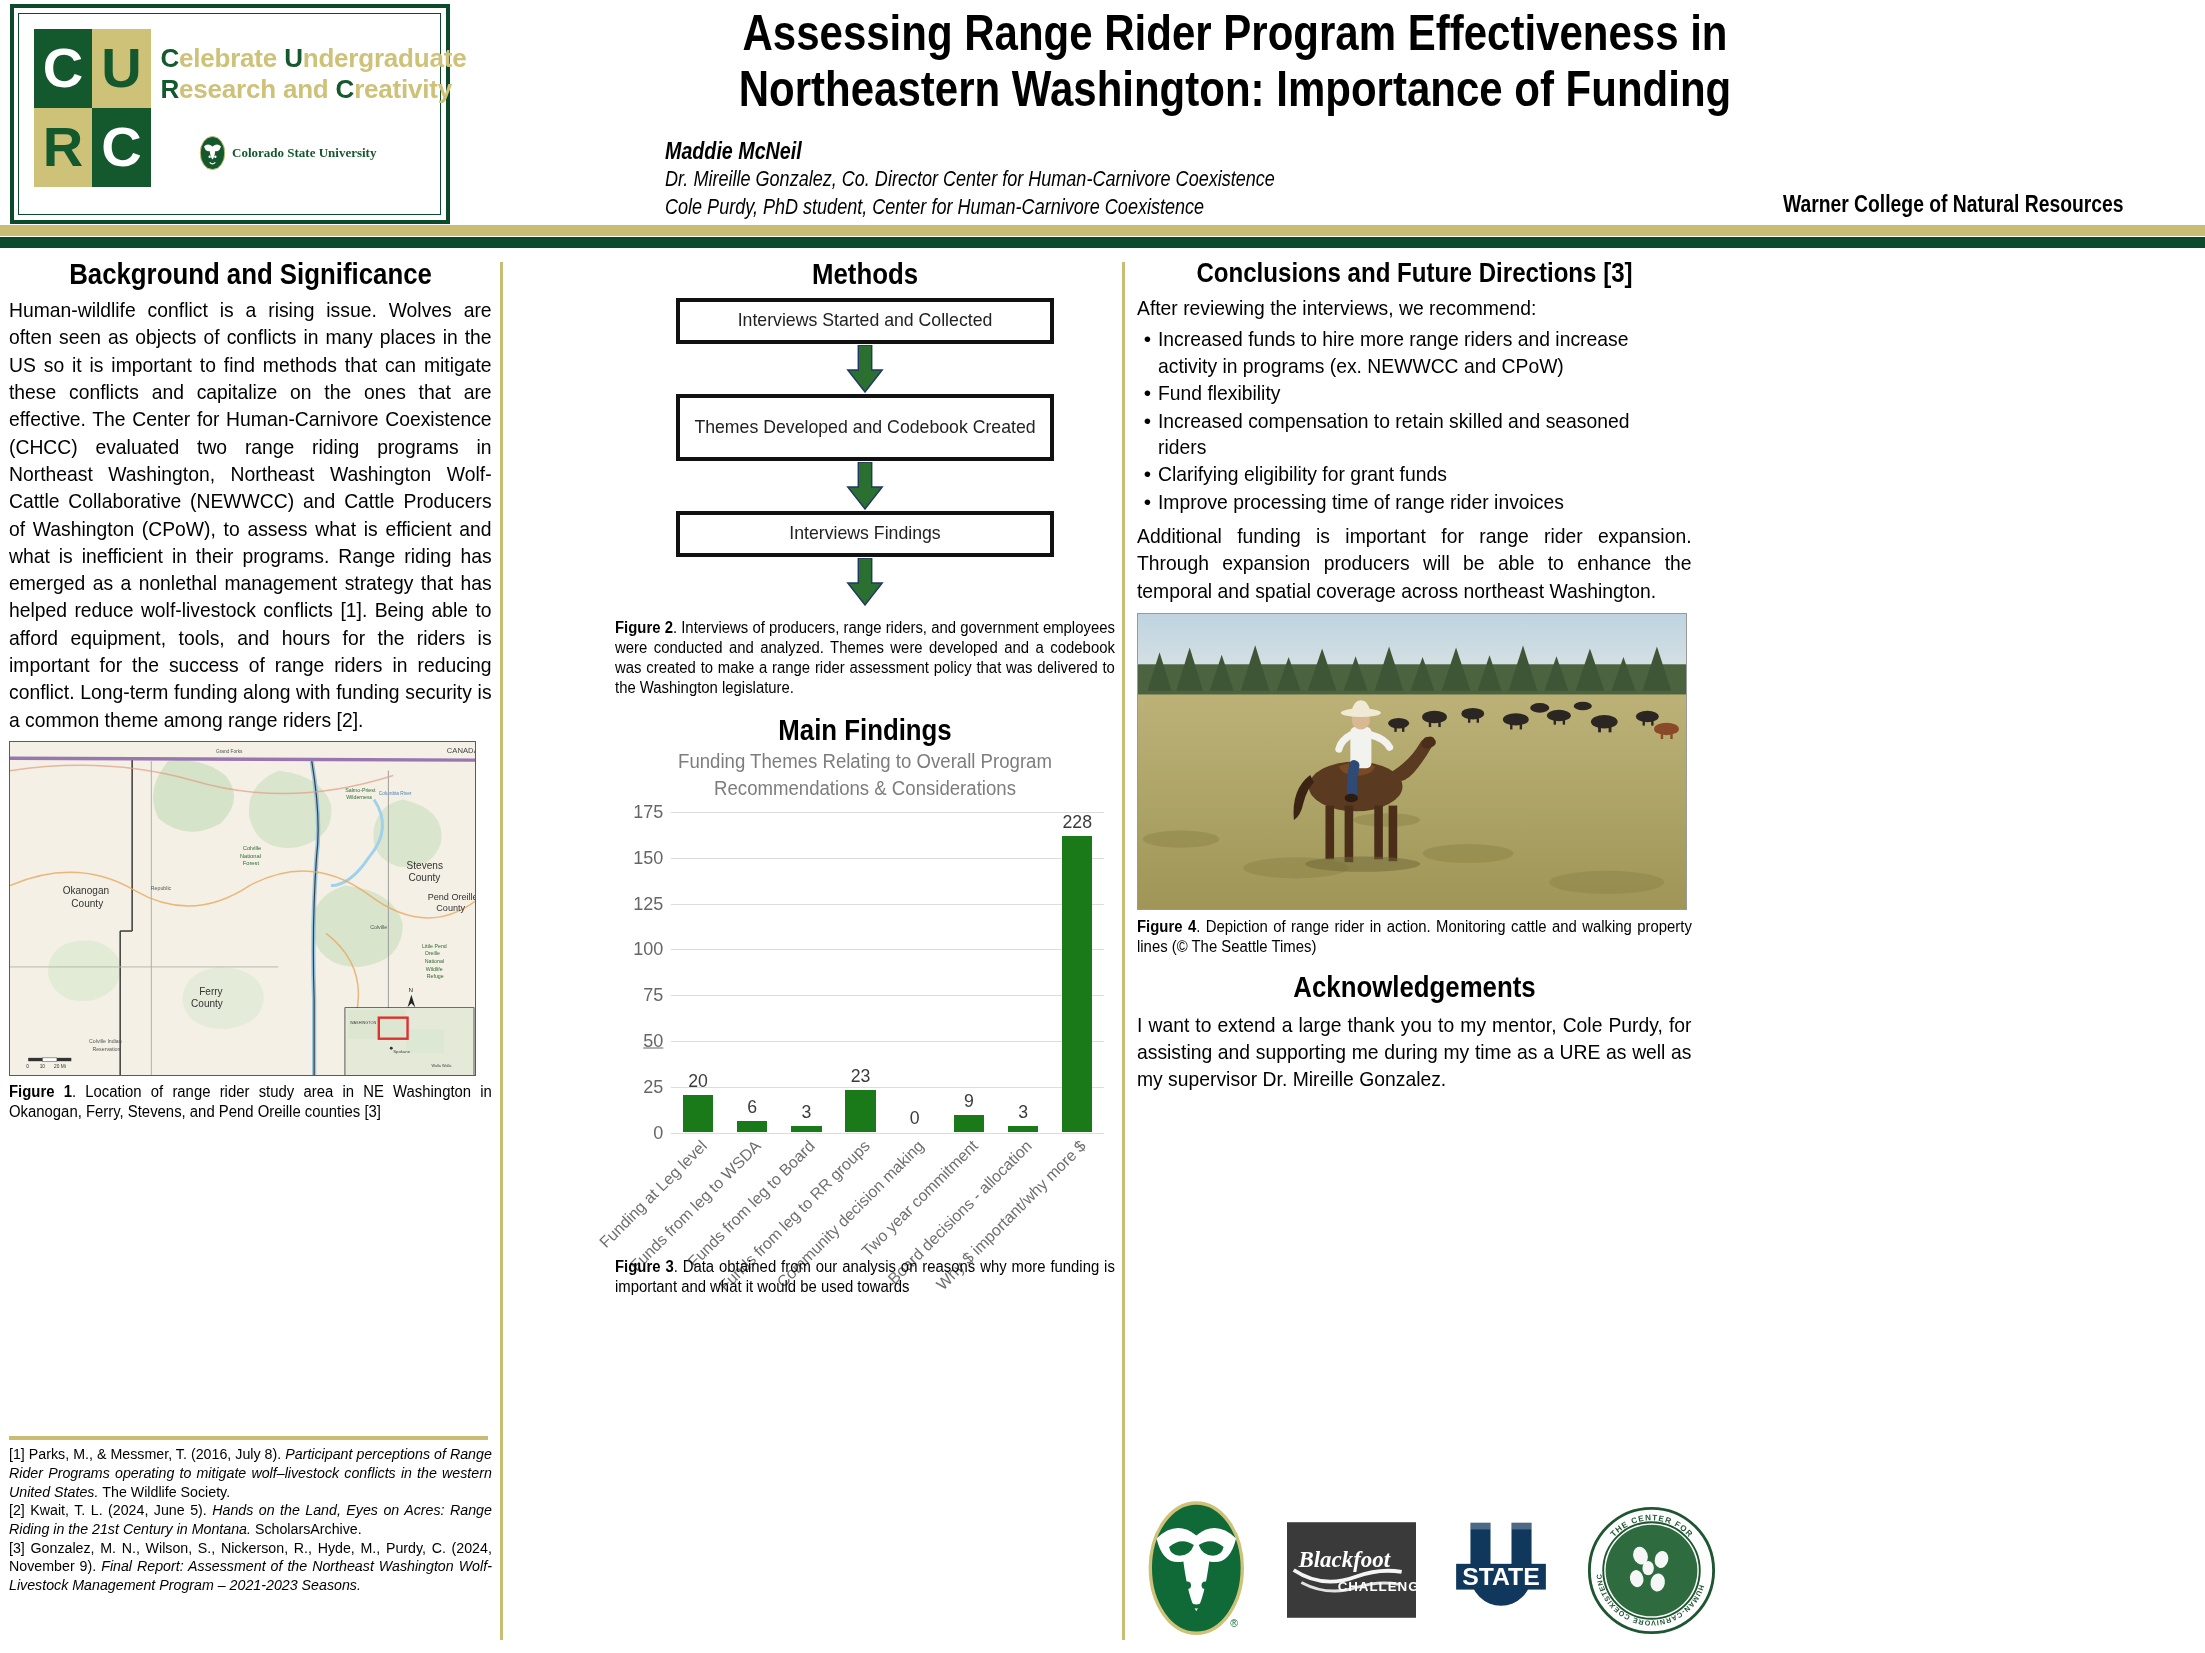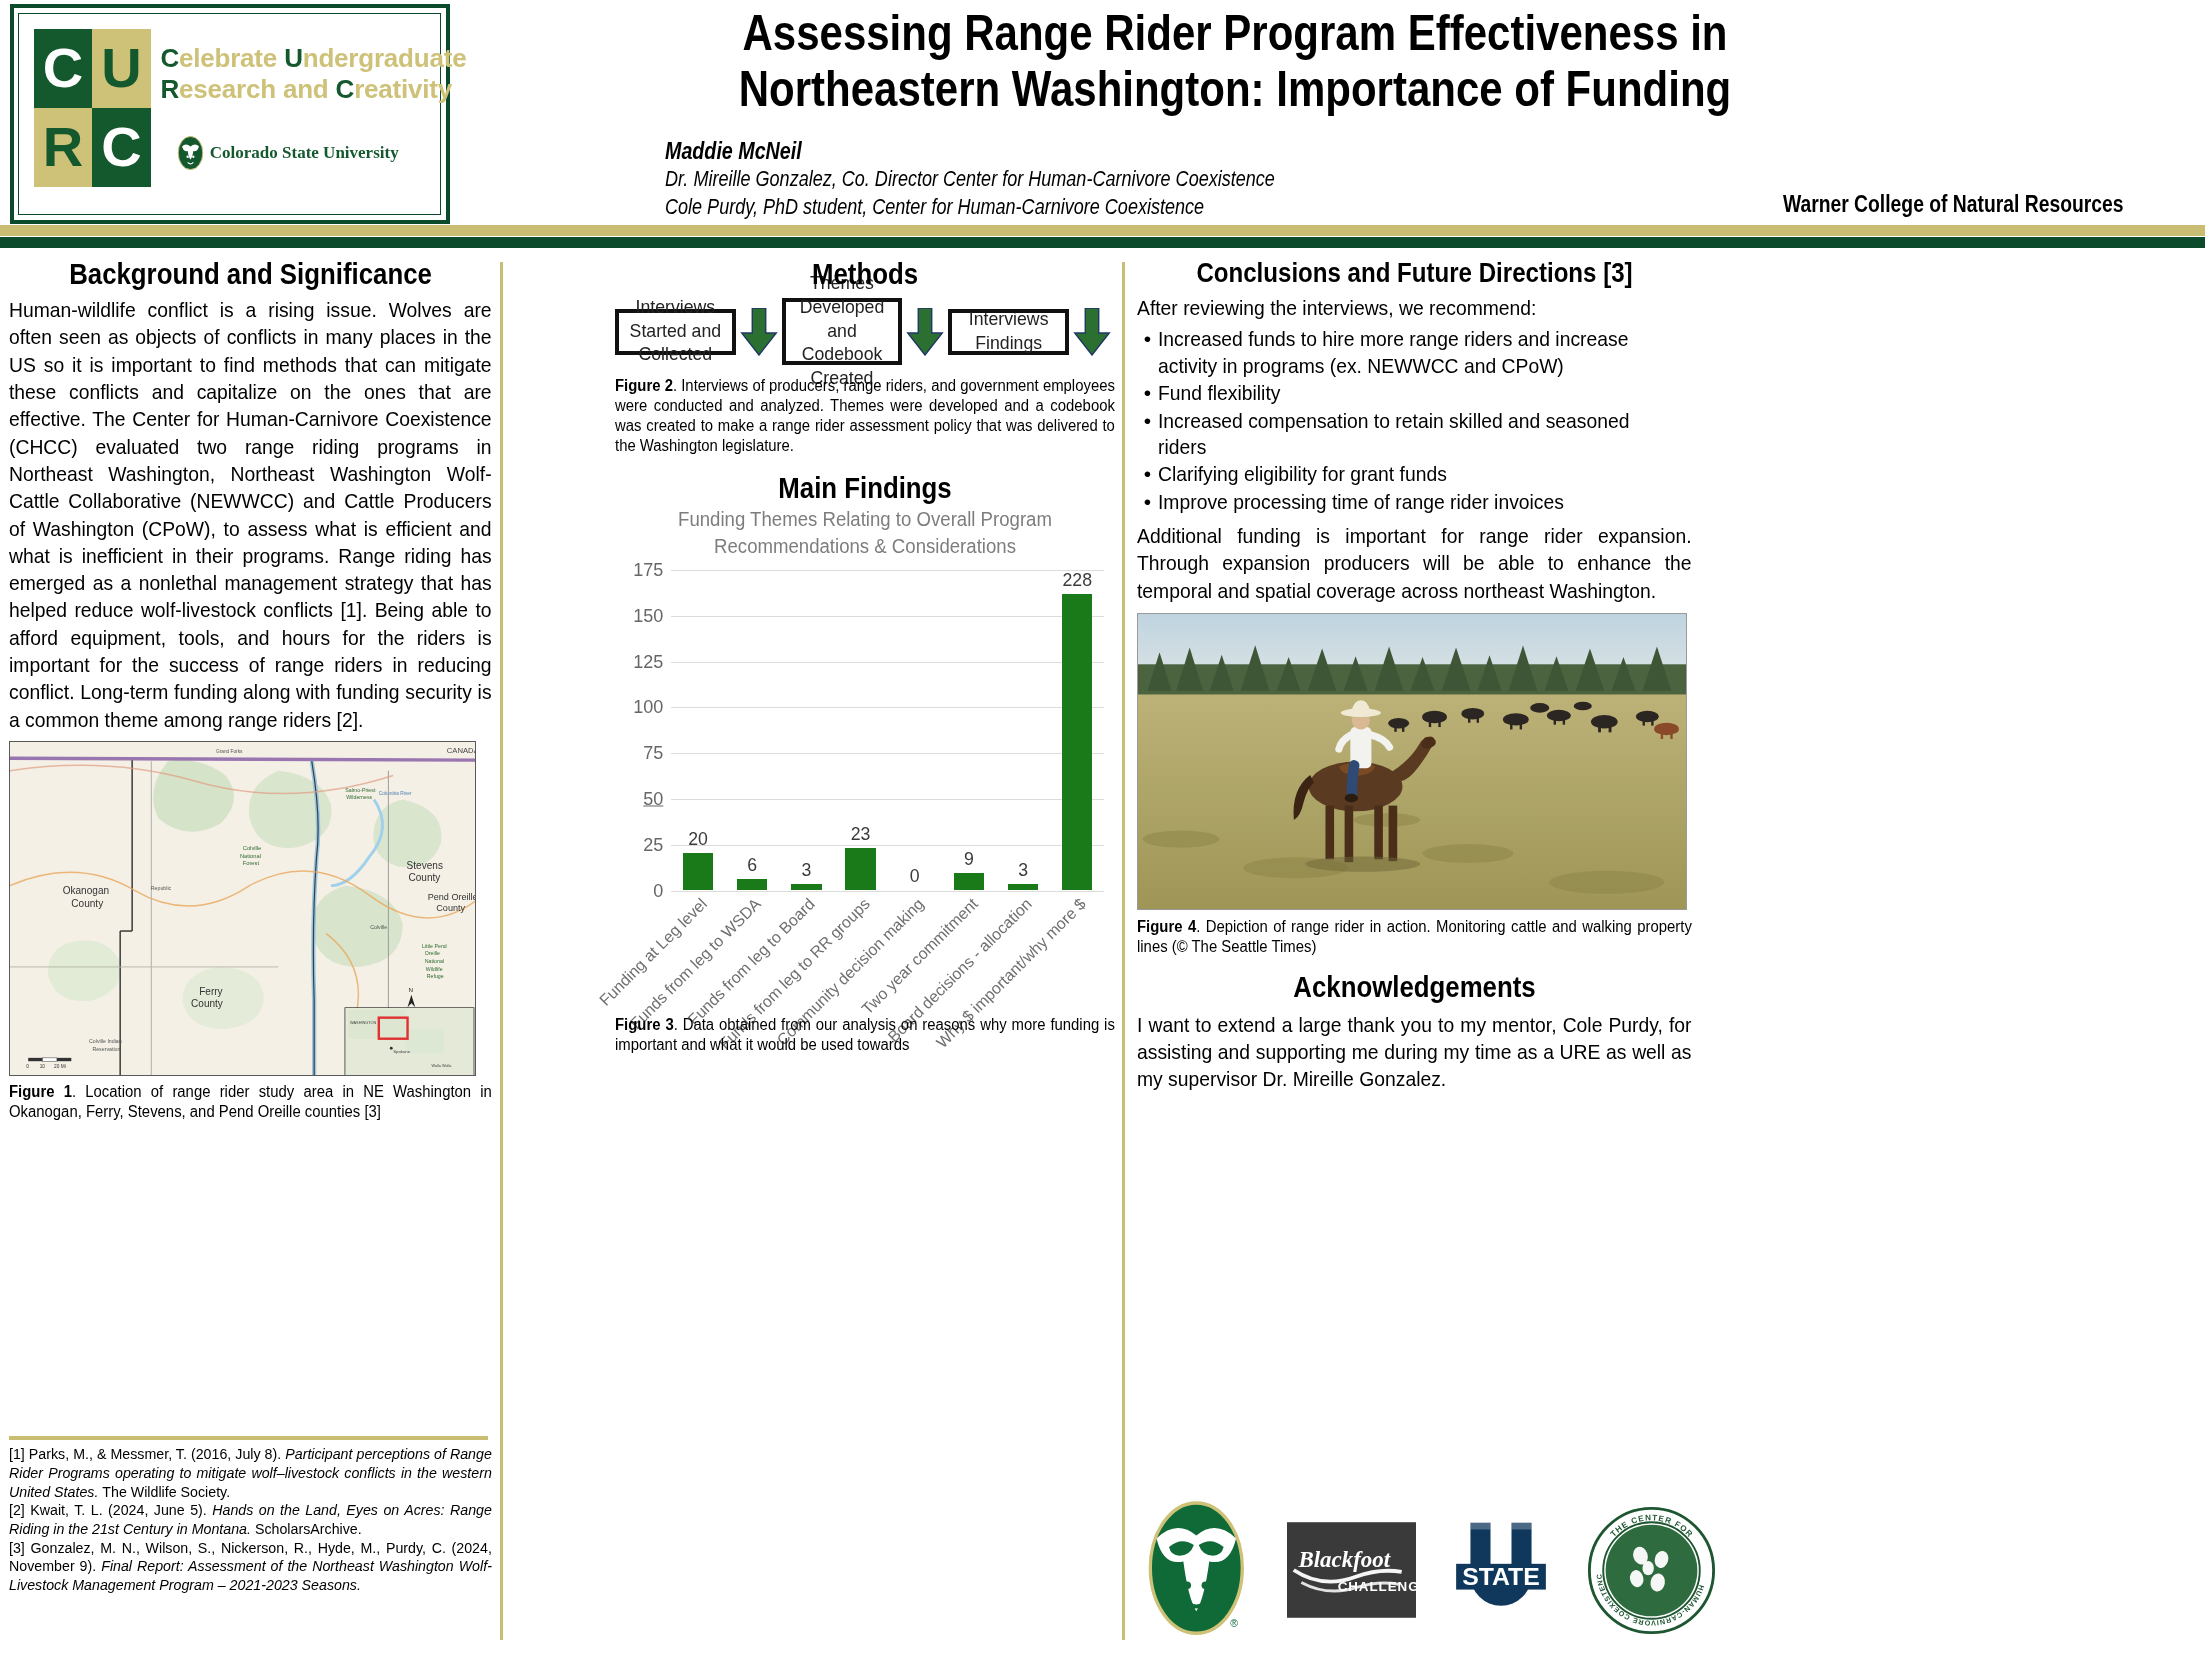--- a/index.html
+++ b/index.html
@@ -28,21 +28,21 @@
   .cq2 { background: #CEC178; color: #14582E; }
   .cq3 { background: #CEC178; color: #14582E; }
   .cq4 { background: #14582E; color: #fff; }
   .curc-words { position: absolute; left: 141px; top: 29px; width: 254px; text-align: center; }
   .curc-line { font-size: 26px; font-weight: bold; line-height: 1.22; letter-spacing: -0.2px;
                color: #CEC178; white-space: nowrap; }
   .curc-line b { color: #14582E; font-weight: bold; }
   .curc-csu { position: absolute; left: 144px; top: 122px; width: 249px;
               display: flex; align-items: center; justify-content: center; gap: 5.7px; }
   .ram-mini { width: 27px; height: 34px; }
-  .csu-text { font-family: "Liberation Serif", serif; font-size: 17px; font-weight: bold; color: #14582E; white-space: nowrap; }
+  .csu-text { font-family: "Liberation Serif", serif; font-size: 13px; font-weight: bold; color: #14582E; white-space: nowrap; }
 
   .title-block { position: absolute; left: 589px; top: 4.8px; width: 1292px; text-align: center; }
   .poster-title {
     font-family: "Liberation Sans Narrow", "Liberation Sans", sans-serif;
     font-weight: bold; font-size: 50px; line-height: 1.12; color: #000;
     transform: scaleX(0.84); transform-origin: center top;
   }
   .authors { position: absolute; left: 665px; top: 138px; width: 981px; }
   .author-main { font-size: 24px; font-weight: bold; font-style: italic; line-height: 1.12;
                  transform: scaleX(0.82); transform-origin: left top; }
@@ -79,21 +79,21 @@
   
   .map-fig { margin-top: 7.7px; width: 467px; height: 335px; border: 1px solid #5a5a5a; position: relative; overflow: hidden; background: #F3EFE4; }
 
   .refs { position: absolute; left: 8.6px; top: 1429px; width: 483px; }
   .ref-line { font-size: 15.3px; line-height: 1.22; text-align: justify;
               transform: scaleX(0.93); transform-origin: left top; width: 107.5%; }
   .ref-line i { font-style: italic; }
   .gold-sep { width: 479px; height: 4.8px; background: #C9BC73; margin: 6.7px 0 4.8px 0; }
 
   
-  .flow { margin-top: 8.6px; display: flex; flex-direction: row; align-items: center; }
+  .flow { margin-top: 8.6px; display: flex; flex-direction: column; align-items: center; }
   .flow-box { width: 378px; border: 4.3px solid #111; background: #fff;
               display: flex; align-items: center; justify-content: center; text-align: center;
               font-size: 17.7px; line-height: 1.34; padding: 7.7px 4.8px; color: #222; }
   .flow-box.h1 { height: 46px; }
   .flow-box.h2 { height: 67px; }
   .arrow-wrap { height: 50px; display: flex; align-items: center; justify-content: center; }
 
   
   .chart-head { text-align: center; margin-top: 15px; }
   .chart-h1 { font-size: 30px; font-weight: bold; transform: scaleX(0.86); transform-origin: center top; }

